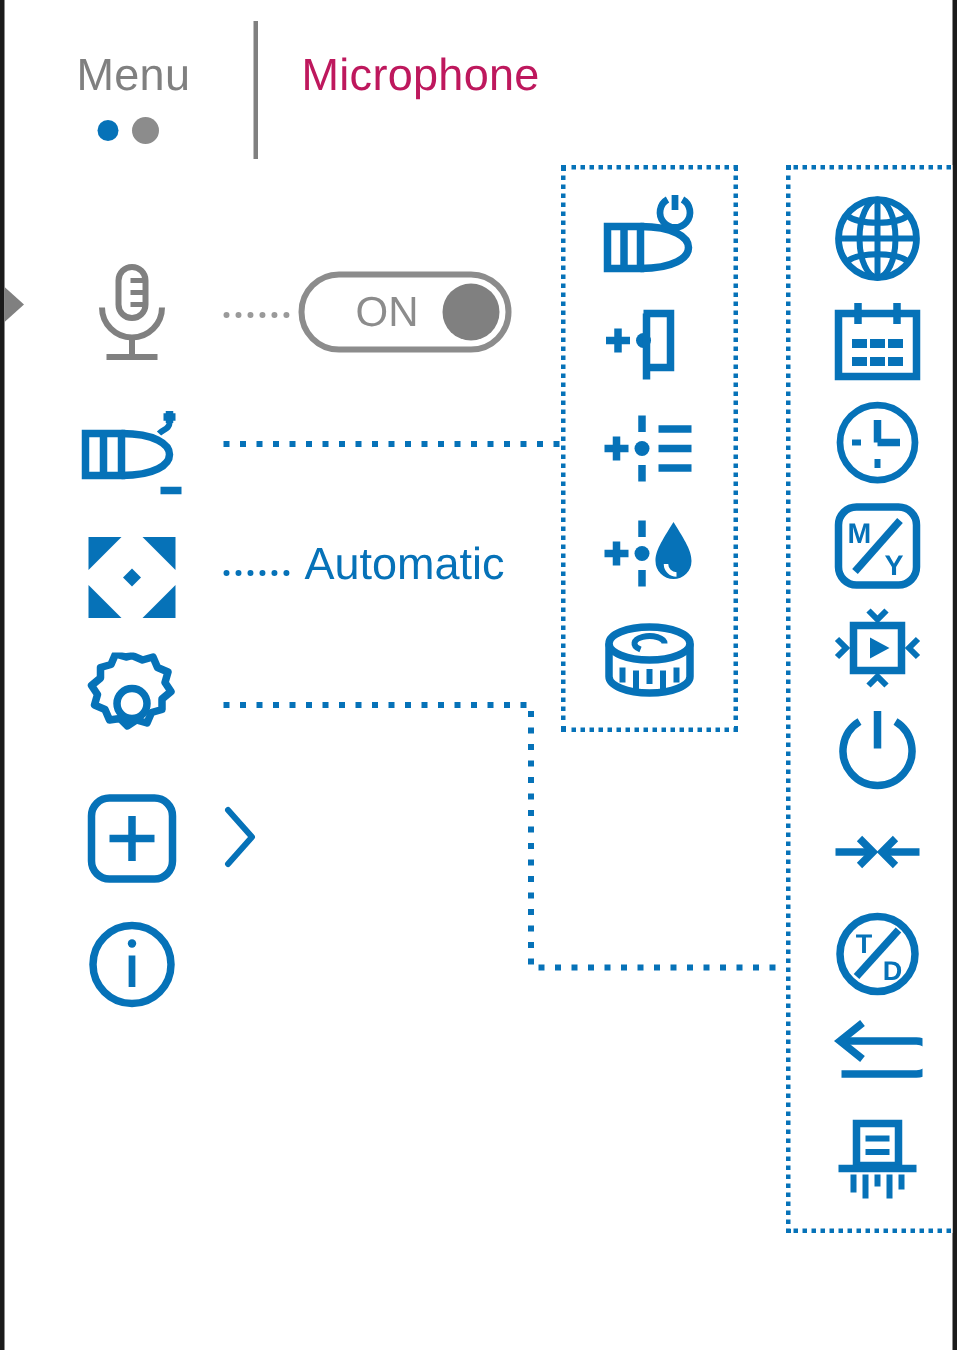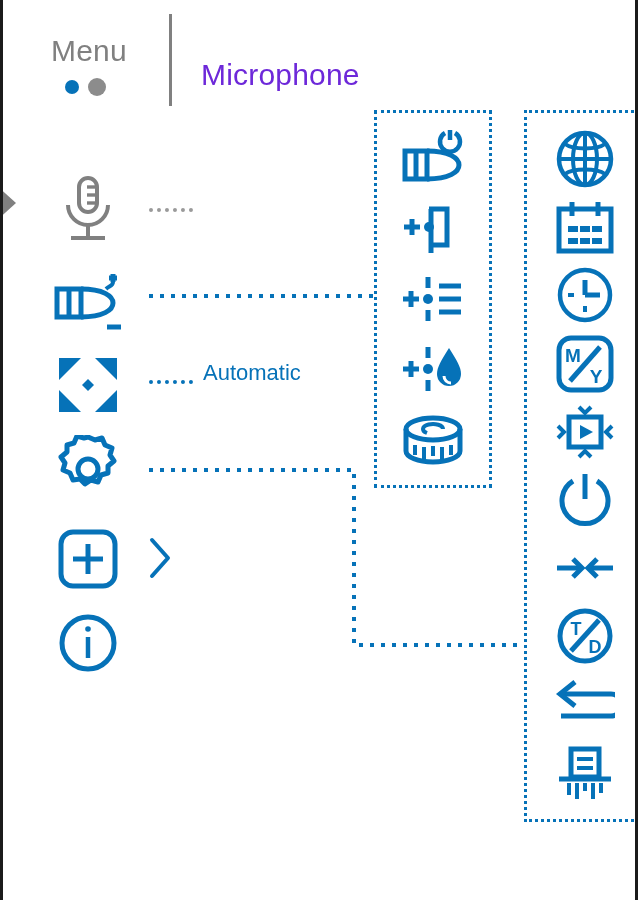--- a/index.html
+++ b/index.html
@@ -30,24 +30,23 @@
     font-size: 30px;
     color: #808080;
     letter-spacing: 0.2px;
     white-space: nowrap;
   }
   .header-title {
     position: absolute;
     left: 198px;
     top: 34px;
     font-size: 30px;
-    color: #6d28d9;
+    color: #be185d;
     letter-spacing: 0.2px;
     white-space: nowrap;
-    margin-top: 24px;
   }
   .header-divider {
     position: absolute;
     left: 166px;
     top: 14px;
     width: 3px;
     height: 92px;
     background: #808080;
   }
   .page-dots {
@@ -152,21 +151,21 @@
     height: 38px;
     border-radius: 50%;
     background: #808080;
   }
 
   
   .auto-label {
     position: absolute;
     left: 200px;
     top: 360px;
-    font-size: 22px;
+    font-size: 30px;
     color: #0672b8;
     white-space: nowrap;
   }
 
   
   .chevron-next {
     position: absolute;
     left: 144px;
     top: 536px;
     width: 26px;
@@ -304,20 +303,24 @@
       </svg>
     </span>
   </div>
 
   <span class="chevron-next">
     <svg width="26" height="44" viewBox="0 0 26 44">
       <polyline points="5,4 21,22 5,40" fill="none" stroke="#0672b8" stroke-width="4" stroke-linecap="round" stroke-linejoin="round"></polyline>
     </svg>
   </span>
 
+  <div class="toggle">
+    <span class="toggle-text">ON</span>
+    <span class="toggle-knob"></span>
+  </div>
 
   <div class="auto-label">Automatic</div>
 
   <div class="panel panel-middle">
 
     <div class="panel-icon">
       <span>
         <svg width="64" height="58" viewBox="0 0 64 58">
           <path d="M4 22 H26 L26 50 H4 Z" fill="none" stroke="#0672b8" stroke-width="5"></path>
           <path d="M26 22 C48 22 58 29 58 36 C58 43 48 50 26 50" fill="none" stroke="#0672b8" stroke-width="5"></path>

